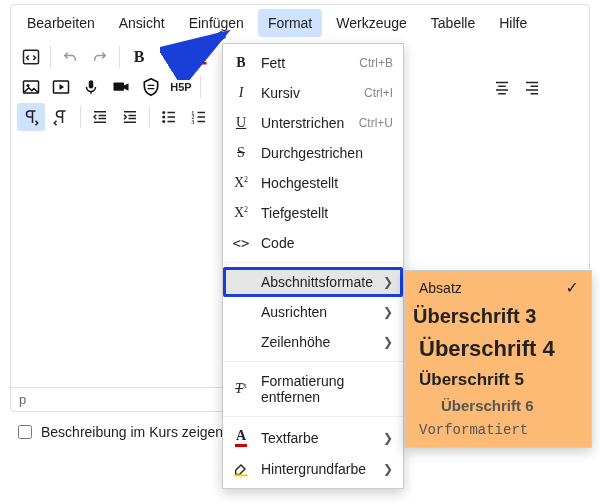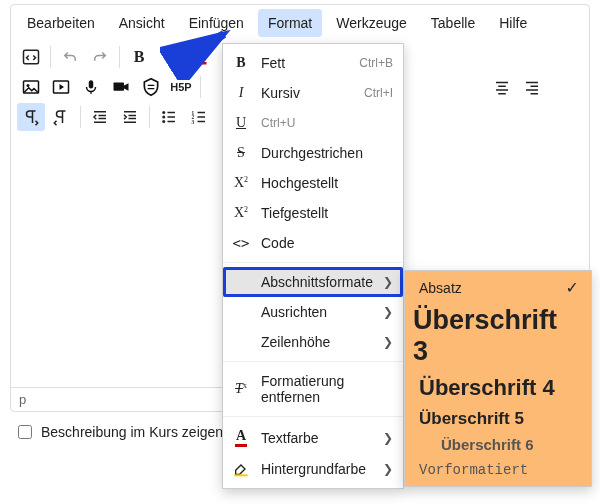--- a/index.html
+++ b/index.html
@@ -155,21 +155,21 @@
     padding: 4px 0;
   }
   .submenu .sitem {
     display: flex;
     align-items: center;
     padding: 4px 12px 4px 14px;
     line-height: 1.15;
   }
   .submenu .slabel { flex: 1; }
   .submenu .scheck { font-size: 16px; }
-  .sitem.h3 { font-size: 27px; font-weight: 700; padding-left: 8px; }
+  .sitem.h3 { font-size: 20px; font-weight: 700; padding-left: 8px; }
   .sitem.h4 { font-size: 22px; font-weight: 700; }
   .sitem.h5 { font-size: 17px; font-weight: 700; }
   .sitem.h6 { font-size: 15px; font-weight: 700; color: #555; padding-left: 36px; }
   .sitem.pre { font-family: "Courier New", monospace; font-size: 14px; color: #555; }
 
   
   svg { display: block; }
 </style>
 </head>
 <body>
@@ -334,20 +334,21 @@
     <span class="dlabel">Fett</span>
     <span class="dshort">Ctrl+B</span>
   </div>
   <div class="ditem">
     <span class="dicon" style="font-style:italic">I</span>
     <span class="dlabel">Kursiv</span>
     <span class="dshort">Ctrl+I</span>
   </div>
   <div class="ditem">
     <span class="dicon" style="text-decoration:underline">U</span>
+    <span class="dlabel">Unterstrichen</span>
     <span class="dshort">Ctrl+U</span>
   </div>
   <div class="ditem">
     <span class="dicon" style="text-decoration:line-through">S</span>
     <span class="dlabel">Durchgestrichen</span>
   </div>
   <div class="ditem">
     <span class="dicon">X<sup style="font-size:8px">2</sup></span>
     <span class="dlabel">Hochgestellt</span>
   </div>

